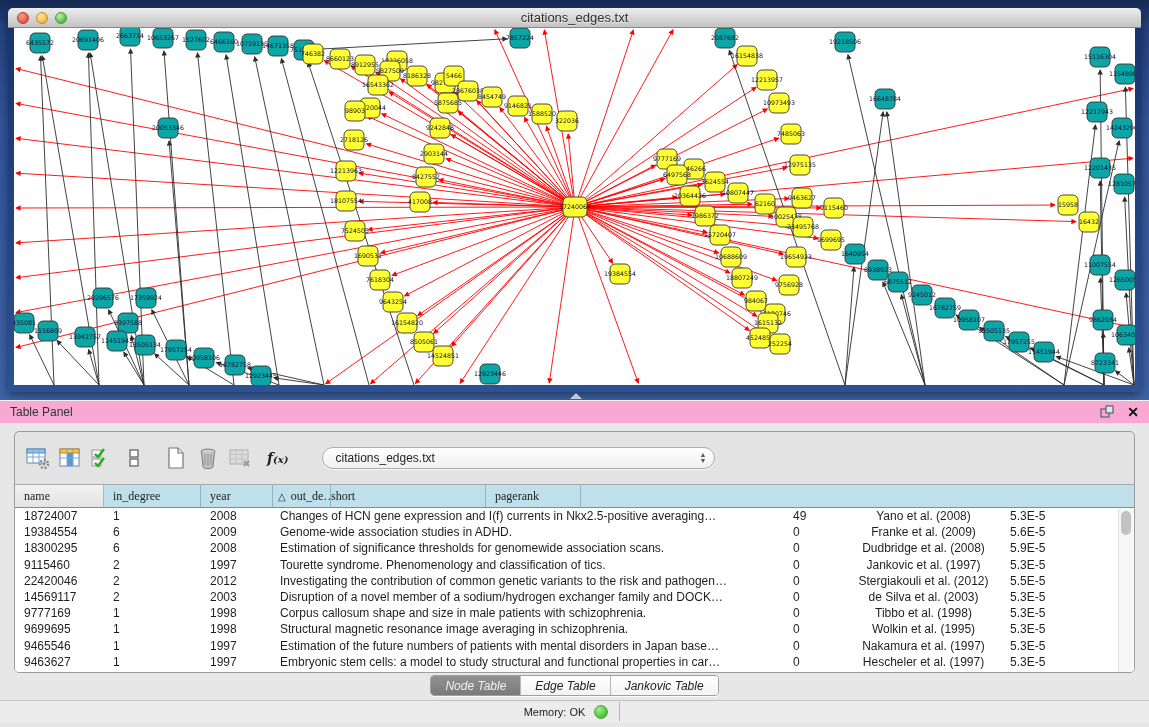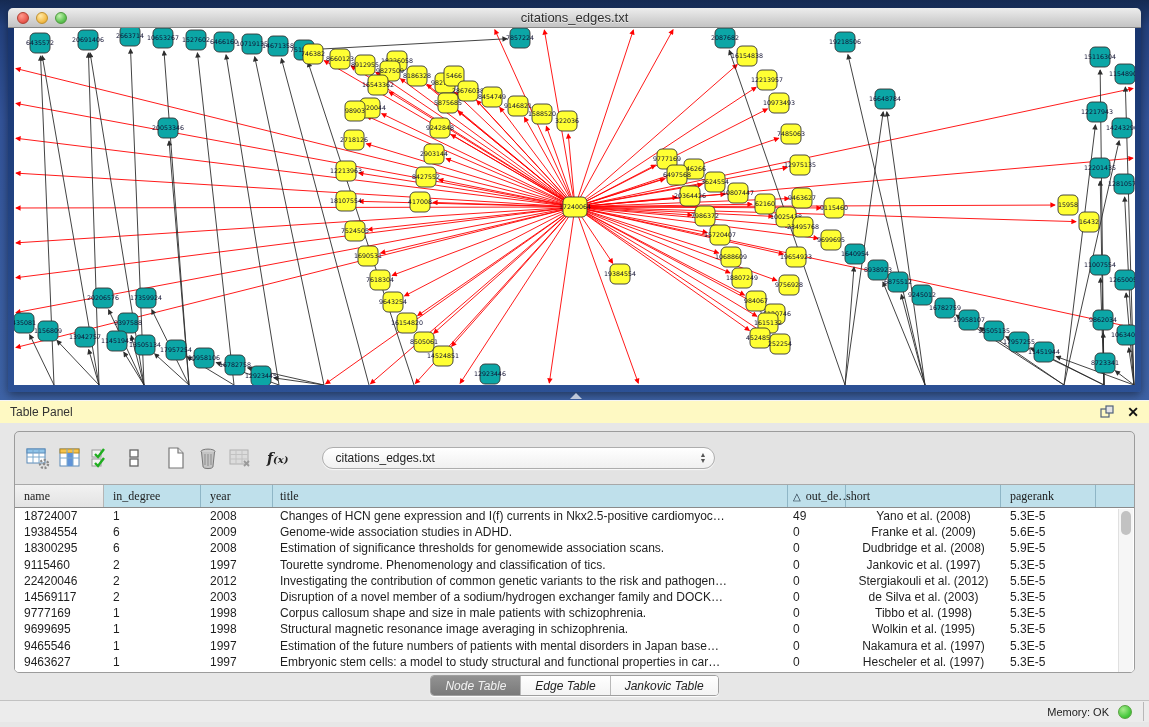--- a/index.html
+++ b/index.html
@@ -23,21 +23,21 @@
   .wtitle { position:absolute; left:0; right:0; text-align:center; font-size:13px; color:#2f2f2f;
     text-shadow:0 1px 0 rgba(255,255,255,.6); }
   .canvas-wrap { height:357px; margin:0 6px; background:#ffffff; overflow:hidden; }
   .canvas-wrap svg { display:block; width:1121px; height:357px; }
 
   .grip { position:absolute; left:570px; top:393px; width:0; height:0;
     border-left:6px solid transparent; border-right:6px solid transparent; border-bottom:6px solid #d8dee8; opacity:.85; }
 
   
   .panel-region { position:absolute; left:0; top:400px; width:1149px; height:300px; background:#e7e7e7; border-top:1px solid #f5f5f5;}
-  .panel-titlebar { height:22px; background:#fef9c3; display:flex; align-items:center; padding:0 10px; }
+  .panel-titlebar { height:22px; background:#f9a8d4; display:flex; align-items:center; padding:0 10px; }
   .panel-titlebar .ptitle { font-size:12px; color:#333; }
   .panel-titlebar .spacer { flex:1; }
   .float-ic { width:15px; height:14px; margin-right:12px; cursor:default; }
   .close-ic { font-size:14px; font-weight:700; color:#111; line-height:14px; cursor:default; }
 
   .content-box { position:absolute; left:14px; top:30px; width:1121px; height:242px;
     border:1px solid #9c9c9c; border-radius:5px; background:#e3e3e3; overflow:hidden; }
   .toolbar { height:52px; display:flex; align-items:center; padding-left:8px; }
   .tbtn { width:30px; height:30px; display:flex; align-items:center; justify-content:center; margin-right:2px; }
   .fx { font-family:"DejaVu Serif", serif; font-style:italic; font-weight:700; font-size:14px; color:#222; margin:0 6px 0 10px;}
@@ -66,21 +66,21 @@
 
   .tabs { position:absolute; left:0; top:274px; width:100%; display:flex; justify-content:center; }
   .seg { display:flex; border:1px solid #9f9f9f; border-radius:4px; overflow:hidden; background:#fff;
     box-shadow:0 1px 1px rgba(255,255,255,.9); height:21px; }
   .seg .tab { font-size:12px; color:#222; padding:0 14px; display:flex; align-items:center; border-right:1px solid #b8b8b8; background:linear-gradient(180deg,#ffffff,#f3f3f3);font-style:italic; }
   .seg .tab:last-child { border-right:none; }
   .seg .tab.active { background:linear-gradient(180deg,#929292,#7a7a7a); color:#f2f2f2; }
 
   
   .statusbar { position:absolute; left:0; top:700px; width:1149px; height:22px; background:#ececec;
-    border-top:1px solid #c2c2c2; display:flex; align-items:center; justify-content:flex-end; }
+    border-top:1px solid #c2c2c2; display:flex; align-items:center; justify-content:center; }
   .memlabel { font-size:11px; color:#222; margin-right:9px; }
   .memdot { width:14px; height:14px; border-radius:50%; border:1px solid #57a23f;
     background:radial-gradient(circle at 35% 30%, #a8eb8e, #46c83c 65%, #2ea52a); }
   .statsep { width:1px; height:19px; background:#b8b8b8; margin-left:11px; }
   .statend { width:5px; }
 </style>
 </head>
 <body>
 
 <div class="screen">
@@ -767,40 +767,37 @@
         <div class="thead" id="thead">
             <div class="hc c0 key">
               <span>name</span>
             </div>
             <div class="hc c1">
               <span>in_degree</span>
             </div>
             <div class="hc c2">
               <span>year</span>
             </div>
-            <div class="hc c3">
-              <span>title</span>
-            </div>
             <div class="hc c4">
               <span class="sortglyph">△</span>
               <span>out_de…</span>
             </div>
             <div class="hc c5">
               <span>short</span>
             </div>
             <div class="hc c6">
               <span>pagerank</span>
             </div>
           </div>
         <div class="tbody" id="tbody">
             <div class="trow">
               <div class="td c0">18724007</div>
               <div class="td c1">1</div>
               <div class="td c2">2008</div>
-              <div class="td c3">Changes of HCN gene expression and I(f) currents in Nkx2.5-positive cardiomyoc…</div>
+              <div class="td c3">Changes of HCN gene expression and I(f) currents in Nkx2.5-positive averaging…</div>
               <div class="td c4">49</div>
               <div class="td c5">Yano et al. (2008)</div>
               <div class="td c6">5.3E-5</div>
             </div>
             <div class="trow">
               <div class="td c0">19384554</div>
               <div class="td c1">6</div>
               <div class="td c2">2009</div>
               <div class="td c3">Genome-wide association studies in ADHD.</div>
               <div class="td c4">0</div>

